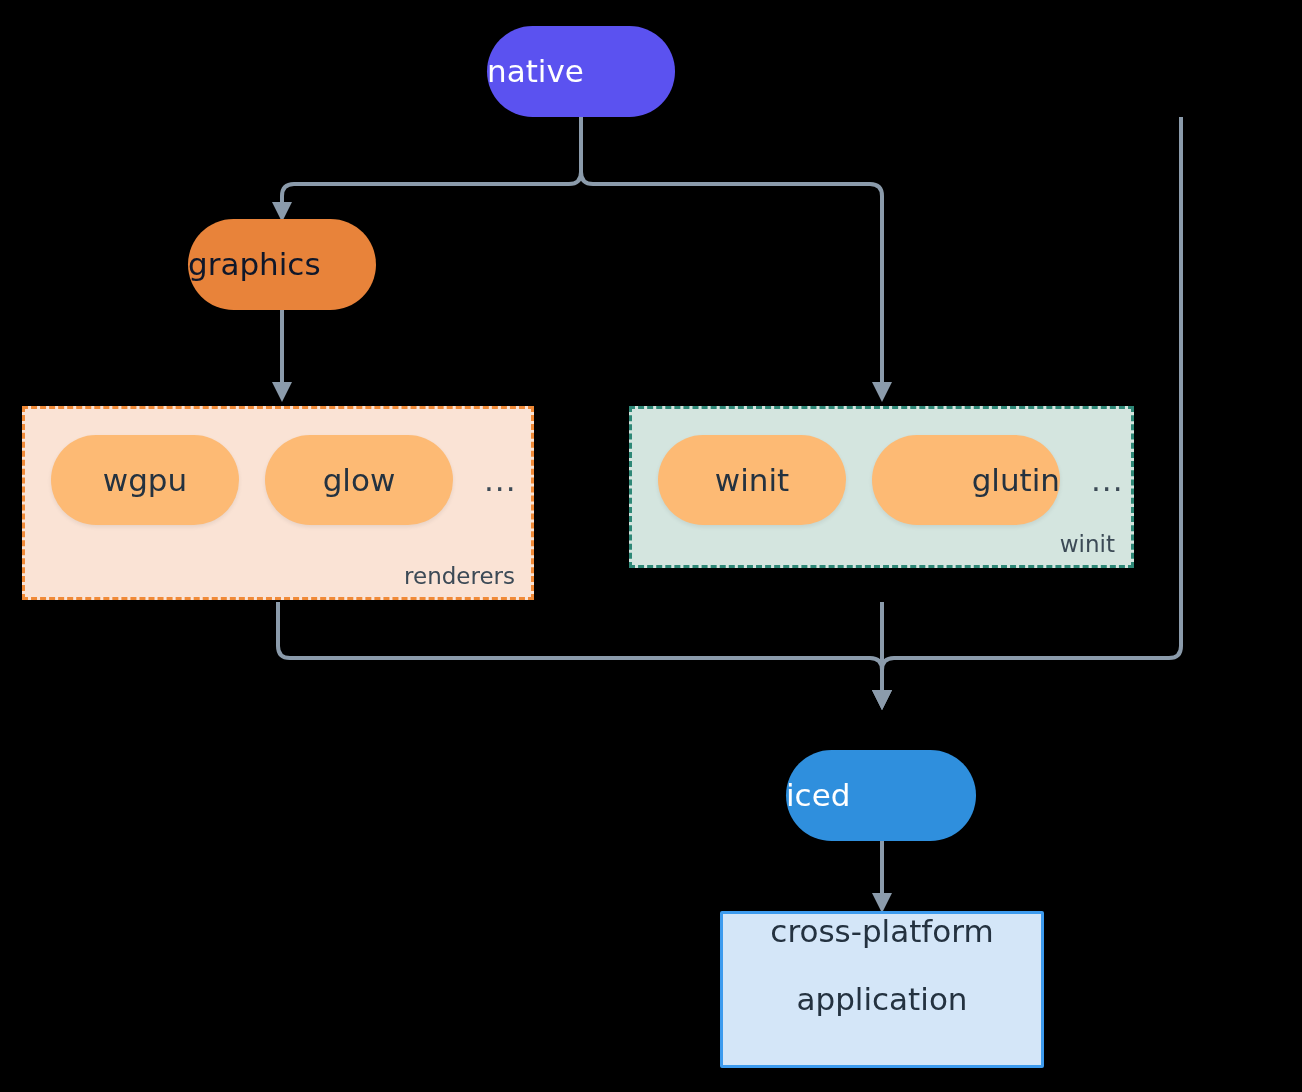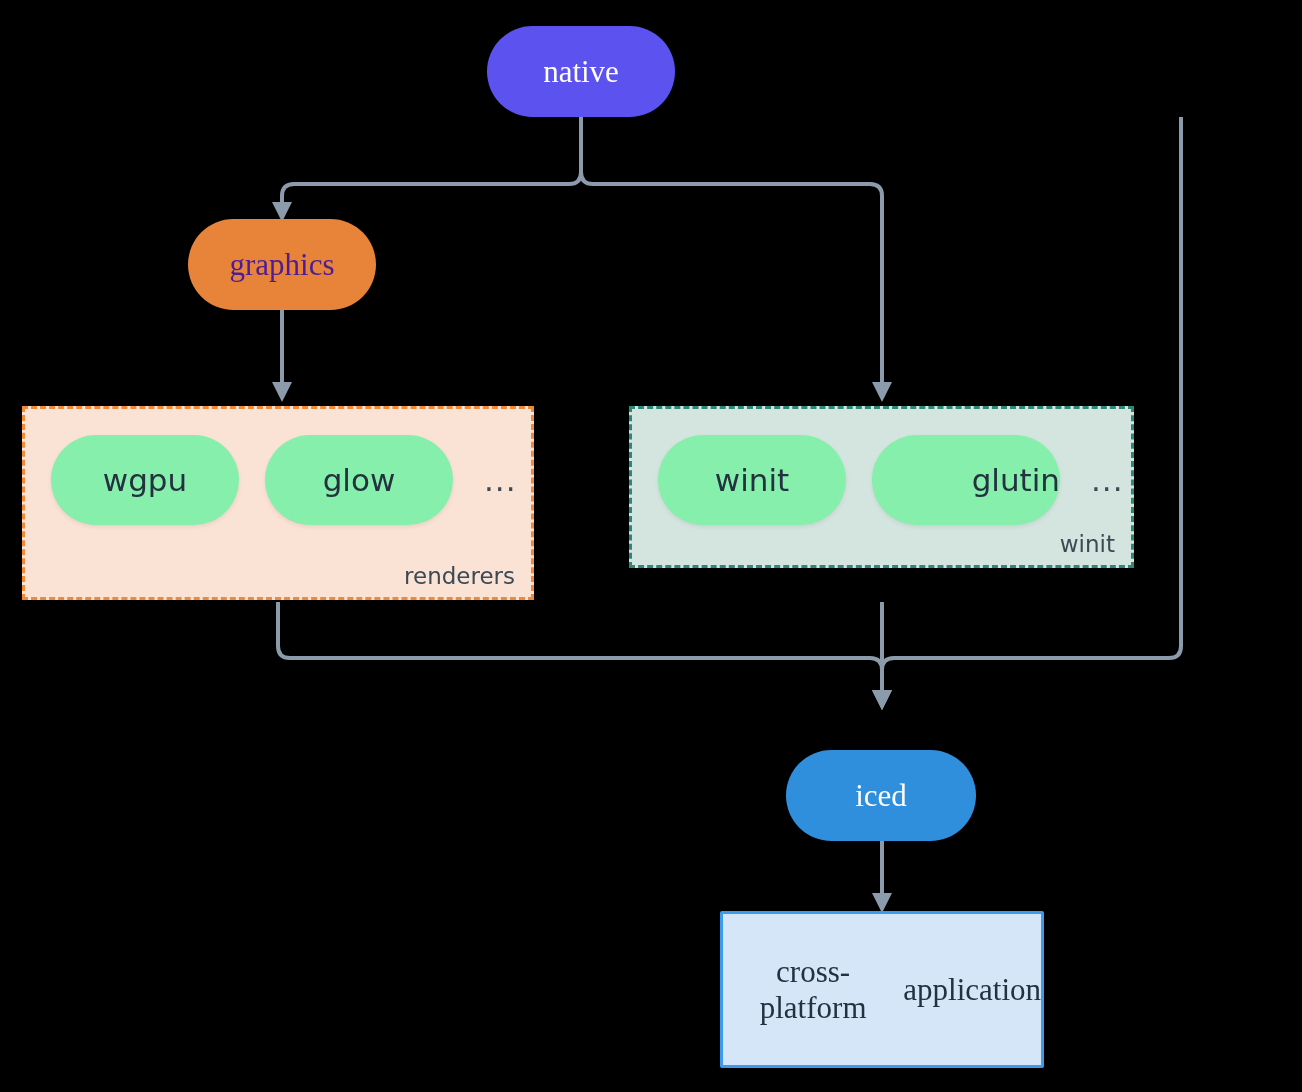--- a/index.html
+++ b/index.html
@@ -22,51 +22,51 @@
     width: 1302px;
     height: 1092px;
     pointer-events: none;
   }
 
   
   .node {
     position: absolute;
     display: flex;
     align-items: center;
-    justify-content: center;
+    justify-content: flex-start;
     box-sizing: border-box;
     text-align: center;
     line-height: 1.15;
-    font-family: Liberation Serif, serif;
   }
   .pill {
     border-radius: 999px;
   }
   .node-native, .node-web {
     background: #5b52f0;
     color: #ffffff;
     font-size: 31px;
   }
   .node-graphics {
     background: #e8833a;
-    color: #4c1d95;
+    color: #0f172a;
     font-size: 31px;
   }
   .node-iced {
     background: #2f8fdd;
     color: #ffffff;
     font-size: 31px;
   }
   .node-app {
     background: #d4e6f8;
     border: 3px solid #3d9bee;
     color: #243240;
     font-size: 31px;
-    flex-direction: row;
+    flex-direction: column;
     border-radius: 2px;
+    gap: 32px;
   }
   .node-app .line2 { display: block; }
 
   
   .group {
     position: absolute;
     box-sizing: border-box;
   }
   .group-renderers {
     background: #fae3d5;
@@ -81,21 +81,21 @@
     right: 16px;
     bottom: 8px;
     font-size: 23px;
     color: #3c4a56;
   }
   .leaf {
     position: absolute;
     display: flex;
     align-items: center;
     justify-content: center;
-    background: #86efac;
+    background: #fdba74;
     border-radius: 999px;
     color: #243240;
     font-size: 31px;
     box-shadow: 0 2px 4px rgba(0,0,0,0.08);
   }
   .ellipsis {
     position: absolute;
     font-size: 31px;
     color: #3c4a56;
     letter-spacing: 1px;

